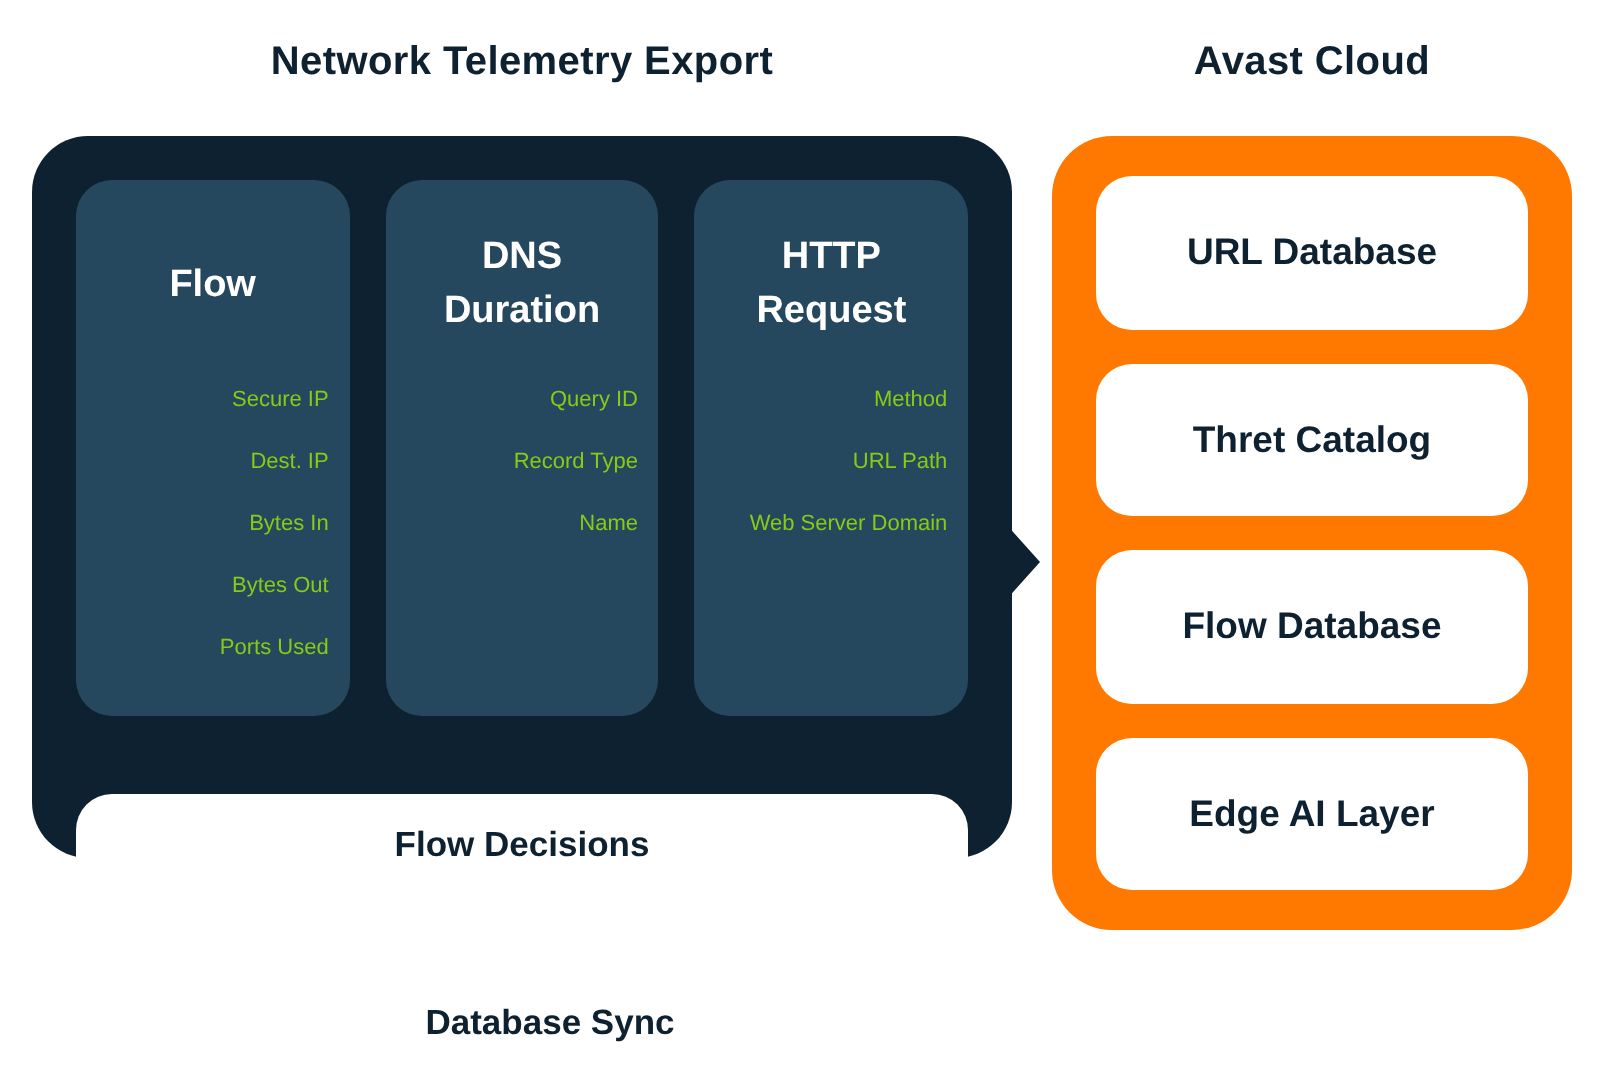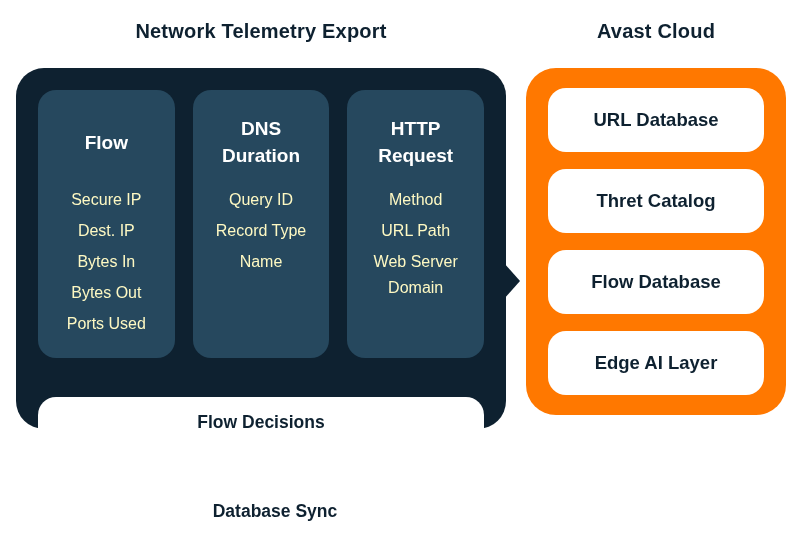--- a/index.html
+++ b/index.html
@@ -22,39 +22,39 @@
   .columns{display:flex;gap:18px;height:268px;margin-bottom:18px;}
   .column{
     flex:1;background:#26485E;border-radius:18px;text-align:center;
     box-sizing:border-box;padding-top:24px;color:#ffffff;
   }
   .col-title{
     font-size:19px;font-weight:bold;line-height:1.4;
     height:58px;display:flex;align-items:center;justify-content:center;
     width:112px;margin:0 auto;
   }
-  .col-items{margin-top:12px;font-size:16px;color:#fef9c3;}
+  .col-items{margin-top:12px;font-size:11px;color:#84cc16;text-align:right;}
   .col-item{line-height:26px;padding:2.5px 0;width:116px;margin:0 auto;}
 
   .bar{
     height:50px;background:#ffffff;border-radius:18px;margin-bottom:15px;
     display:flex;align-items:center;justify-content:center;
     font-size:17.5px;font-weight:bold;color:#0E2130;margin-top:39px;
   }
   .bar:last-child{margin-bottom:0;padding-left:28px;}
 
   .arrow{
     position:absolute;left:503px;top:262px;width:17px;height:38px;
     background:#0E2130;
     clip-path:polygon(0 0,100% 50%,0 100%);
   }
 
   
   .orange-panel{
-    position:absolute;left:526px;top:68px;width:260px;height:347px;
+    position:absolute;left:526px;top:68px;width:260px;height:397px;
     background:#FF7800;border-radius:30px;box-sizing:border-box;
     padding:20px 22px;display:flex;flex-direction:column;gap:17px;
   }
   .cloud-box{
     flex:1;background:#ffffff;border-radius:18px;
     display:flex;align-items:center;justify-content:center;
     font-size:18.5px;font-weight:bold;color:#0E2130;
   }
 </style>
 </head>

